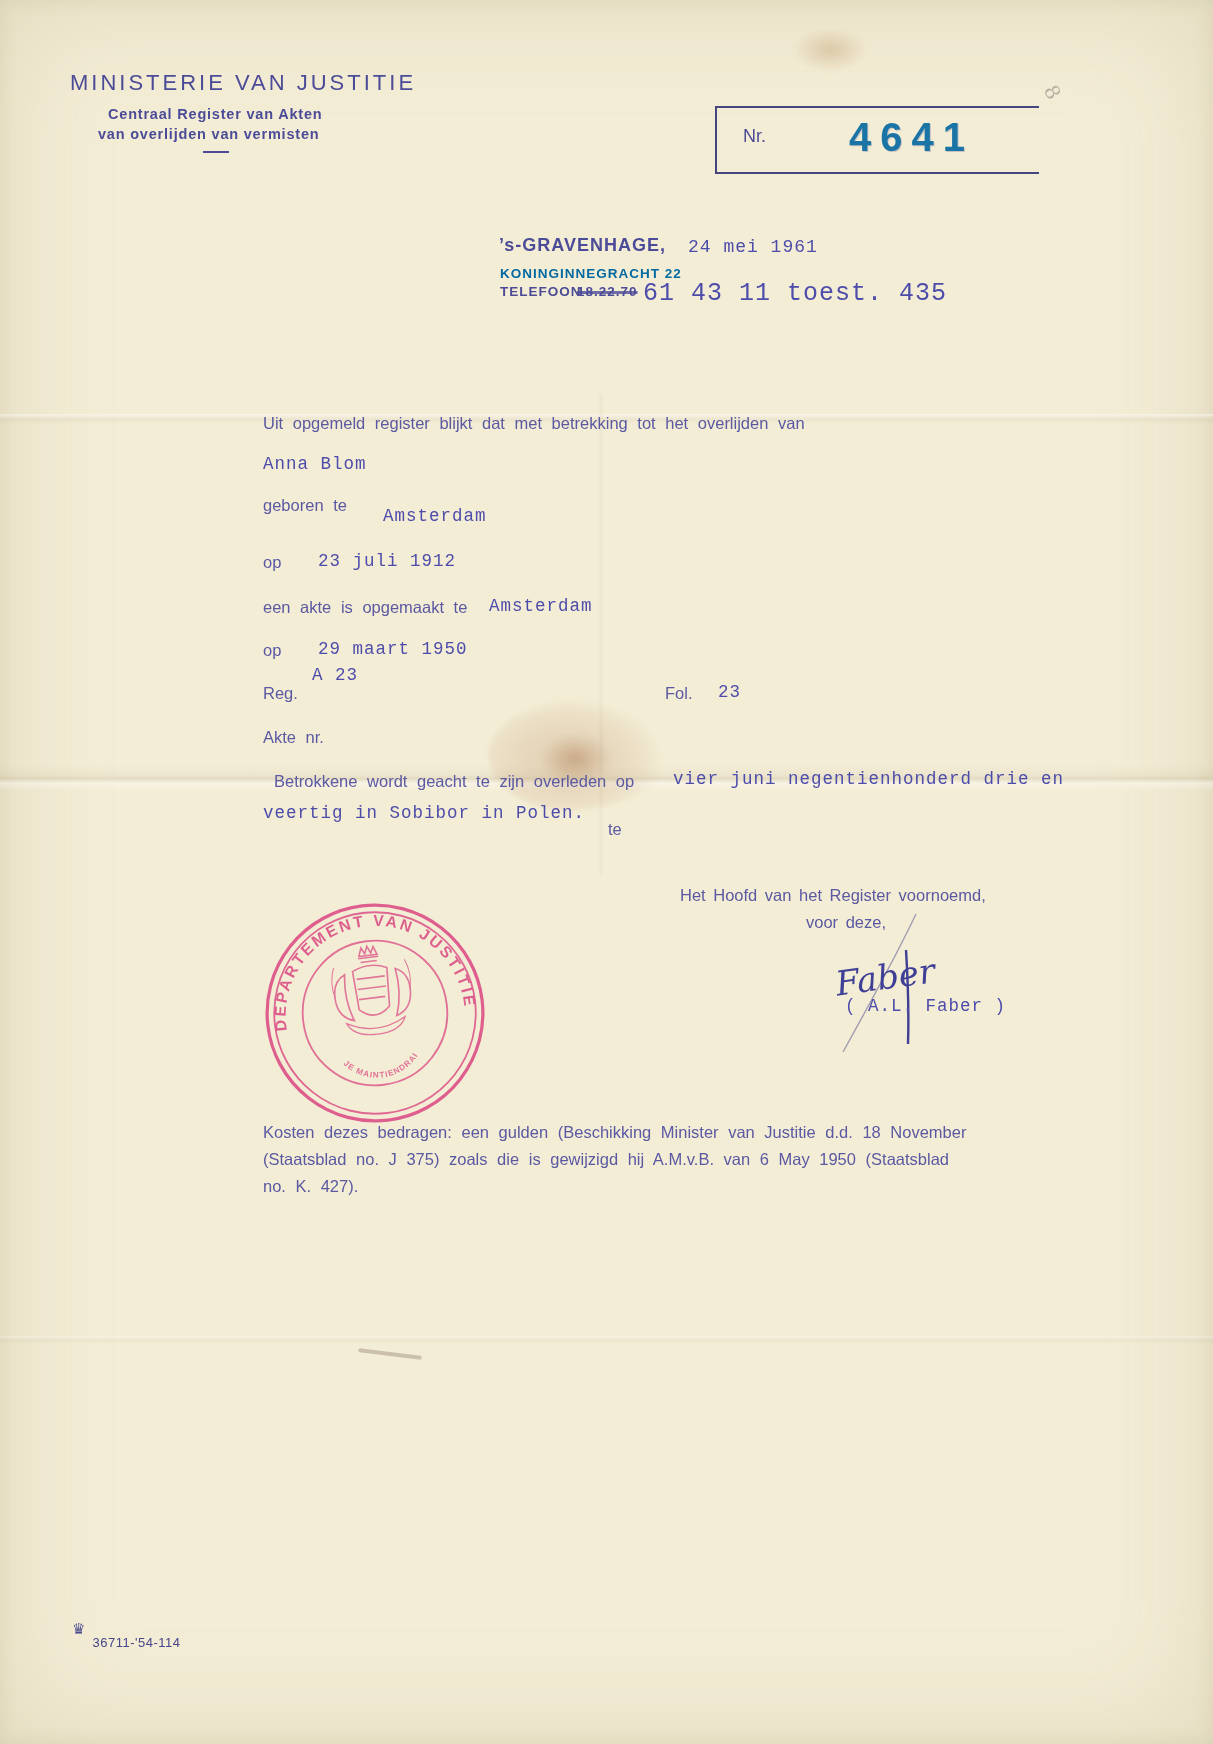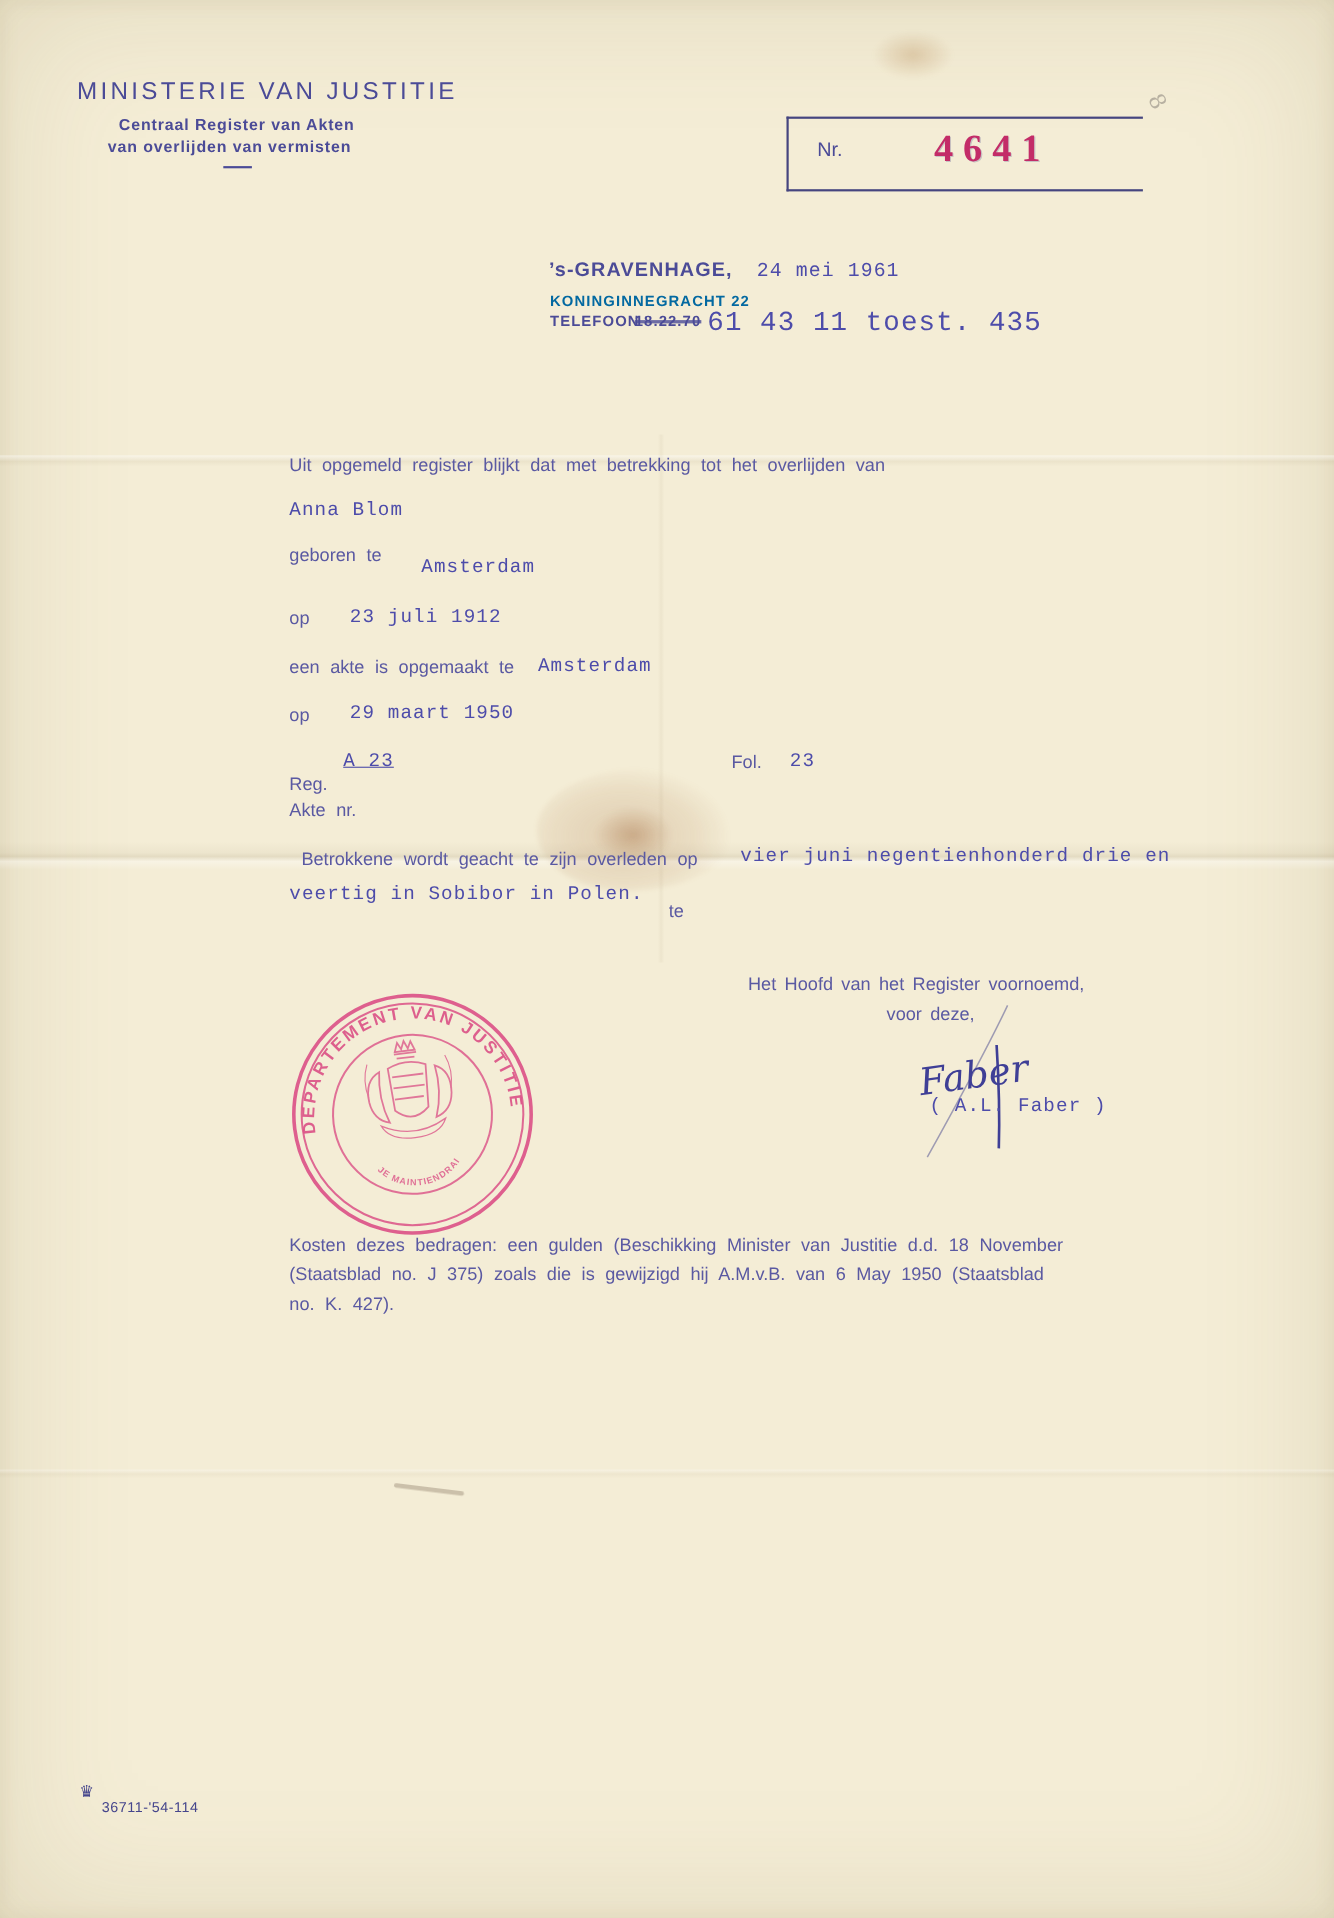--- a/index.html
+++ b/index.html
@@ -31,22 +31,22 @@
   .pencil-mark{left:1046px;top:80px;font-family:"DejaVu Serif",serif;font-size:20px;color:rgba(110,105,100,.45);transform:rotate(62deg);}
   
   .lh-title{left:70px;top:70px;font-size:22px;letter-spacing:3px;color:#4b4b97;white-space:nowrap;}
   .lh-sub{font-weight:bold;font-size:14.5px;letter-spacing:.8px;color:#4b4b97;white-space:nowrap;text-align:right;}
   .lh-sub1{left:108px;top:106px;}
   .lh-sub2{left:98px;top:126px;}
   .lh-divider{left:203px;top:151px;width:26px;border-top:2.5px solid #4b4b97;}
   
   .nr-box{left:715px;top:106px;width:322px;height:64px;border:2.5px solid #45457f;border-right:none;}
   .nr-label{left:26px;top:18px;font-size:18px;color:#4b4b97;}
-  .nr-value{left:132px;top:7px;font-family:Liberation Serif, serif;font-weight:bold;font-size:35px;
-    letter-spacing:9px;color:#be185d;opacity:.9;text-shadow:1px 1px 0 rgba(48,48,124,.25);}
+  .nr-value{left:132px;top:7px;font-family:Liberation Sans, sans-serif;font-weight:bold;font-size:40px;
+    letter-spacing:9px;color:#0369a1;opacity:.9;text-shadow:1px 1px 0 rgba(48,48,124,.25);}
   
   .city{left:499px;top:235px;font-weight:bold;font-size:18px;letter-spacing:1px;color:#4b4b97;white-space:nowrap;}
   .street{left:500px;top:266px;font-weight:bold;font-size:13.5px;letter-spacing:1px;color:#0369a1;white-space:nowrap;}
   .phone-label{left:500px;top:284px;font-weight:bold;font-size:13.5px;letter-spacing:1px;color:#4b4b97;}
   .phone-old{left:577px;top:284px;font-weight:bold;font-size:13.5px;letter-spacing:1px;color:#4b4b97;
     text-decoration:line-through;text-decoration-thickness:2.5px;text-decoration-color:rgba(75,75,151,.8);}
   .typed{font-family:"Liberation Mono",monospace;color:#4d4caa;letter-spacing:1px;white-space:nowrap;}
   .typed-date{left:688px;top:237px;font-size:18px;}
   .phone-new{left:643px;top:279px;font-size:25px;}
   
@@ -55,22 +55,22 @@
   .intro{left:263px;top:414px;}
   .name{left:263px;top:454px;}
   .born-label{left:263px;top:496px;}
   .born-place{left:383px;top:506px;}
   .op1-label{left:263px;top:553px;}
   .born-date{left:318px;top:551px;}
   .akte-label{left:263px;top:598px;}
   .akte-place{left:489px;top:596px;}
   .op2-label{left:263px;top:641px;}
   .akte-date{left:318px;top:639px;}
-  .reg-label{left:263px;top:684px;margin-top:20px;}
-  .reg-value{left:312px;top:682px;text-decoration:underline;}
+  .reg-label{left:263px;top:684px;}
+  .reg-value{left:312px;top:665px;}
   .fol-label{left:665px;top:684px;}
   .fol-value{left:718px;top:682px;}
   .akte-nr{left:263px;top:728px;}
   .deceased-label{left:263px;top:772px;margin-left:11px;}
   .deceased-1{left:673px;top:769px;}
   .deceased-2{left:263px;top:803px;}
   .te-label{left:608px;top:820px;}
   
   .hoofd-1{left:680px;top:886px;word-spacing:3px;}
   .hoofd-2{left:806px;top:913px;word-spacing:3px;}

